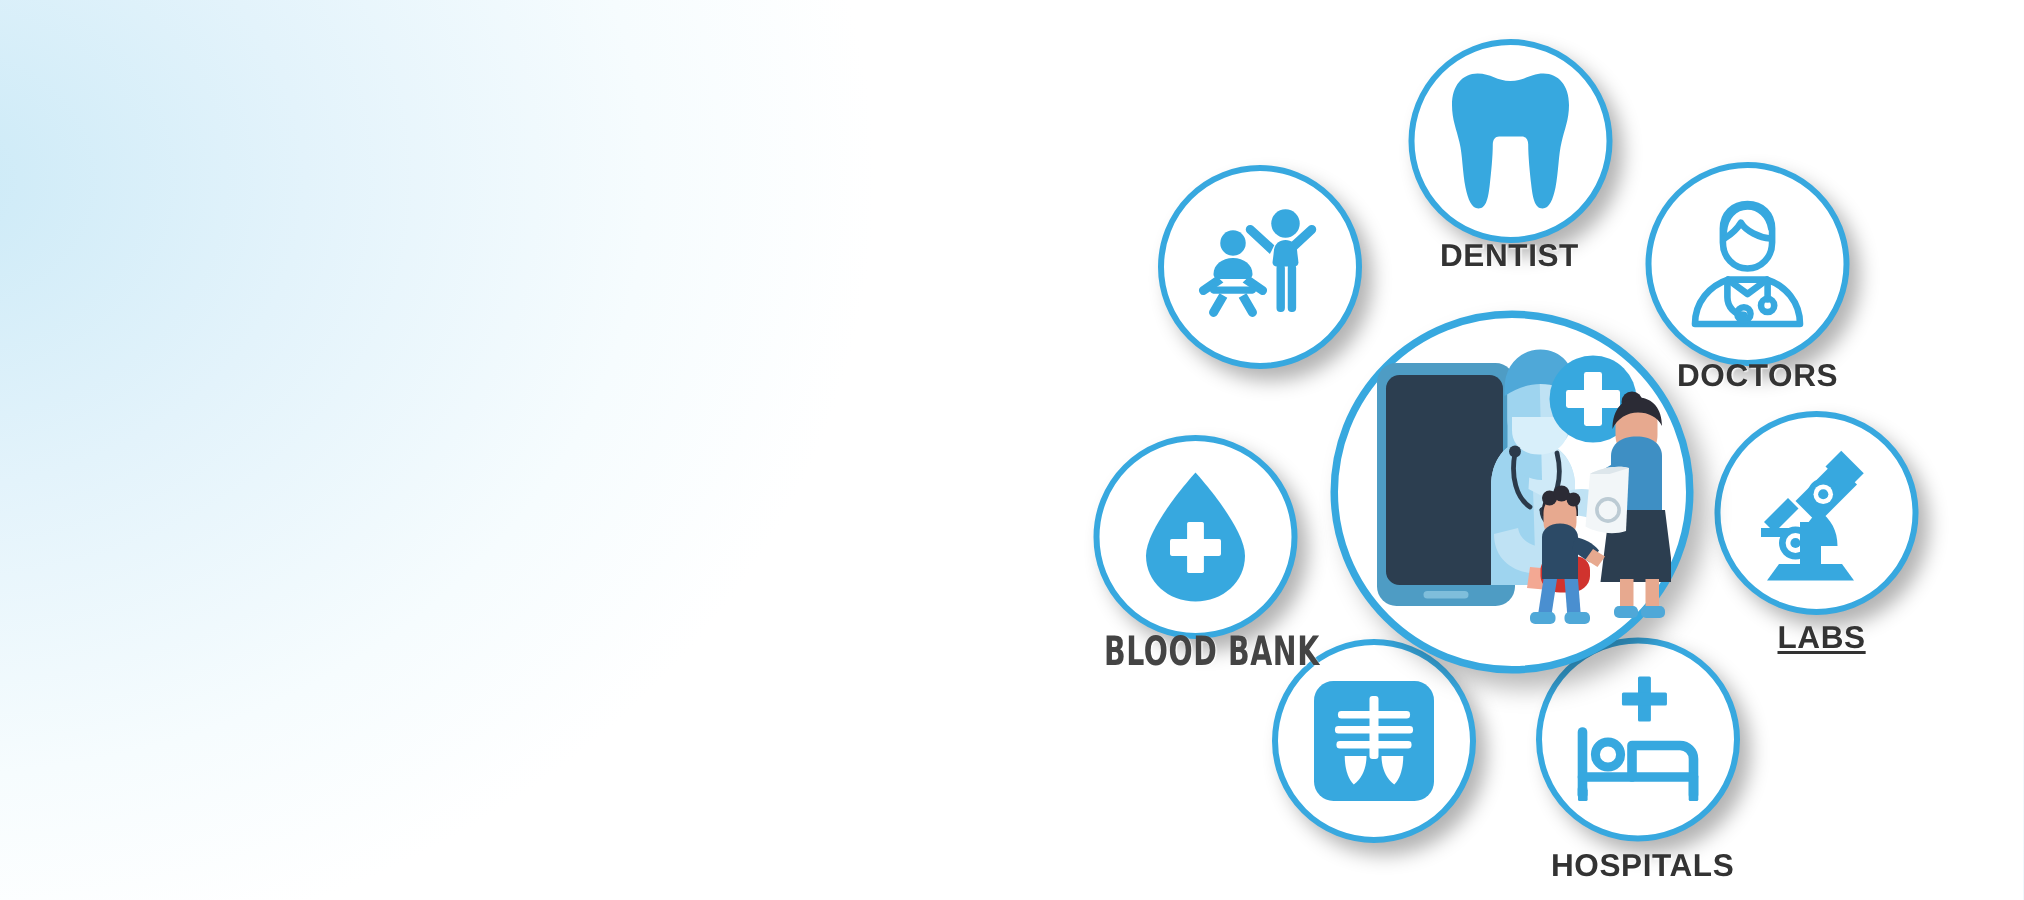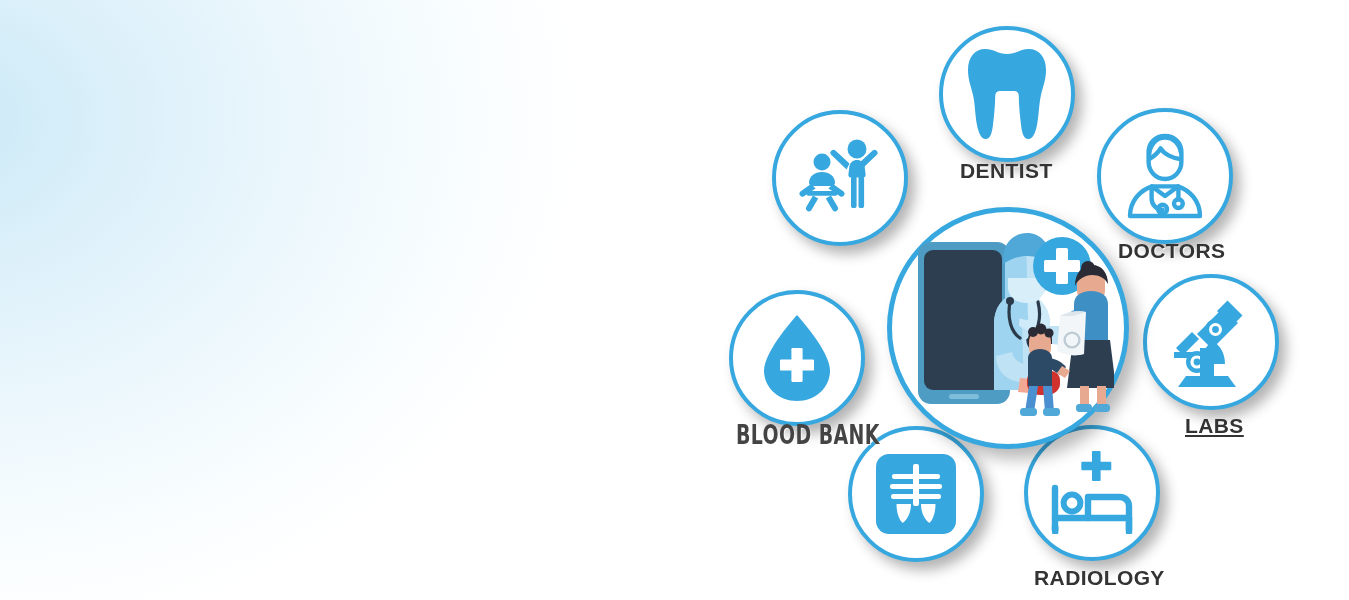--- a/index.html
+++ b/index.html
@@ -184,21 +184,21 @@
           </g>
           <g fill="none" stroke="#37A8DF" stroke-width="6">
             <circle cx="26" cy="53" r="8.4"></circle>
           </g>
           <rect x="6" y="76" width="6.4" height="8" fill="#37A8DF" rx="1"></rect>
           <rect x="79.8" y="68" width="6.4" height="16" fill="#37A8DF" rx="1"></rect>
         </svg>
       </span>
     </div>
   </div>
-  <div class="label" style="left:1034px; top:566px;">RADIOLOGY</div>
+  <div class="label" style="left:1034px; top:566px;">HOSPITALS</div>
 
   <div class="node" style="left:848px; top:426px;">
     <div class="bubble sat">
       <span>
         <svg width="80" height="80" viewBox="0 0 80 80">
           <rect x="0" y="0" width="80" height="80" rx="13" fill="#37A8DF"></rect>
           <g fill="#ffffff">
 
             <rect x="37" y="10" width="6" height="42" rx="2"></rect>
 

